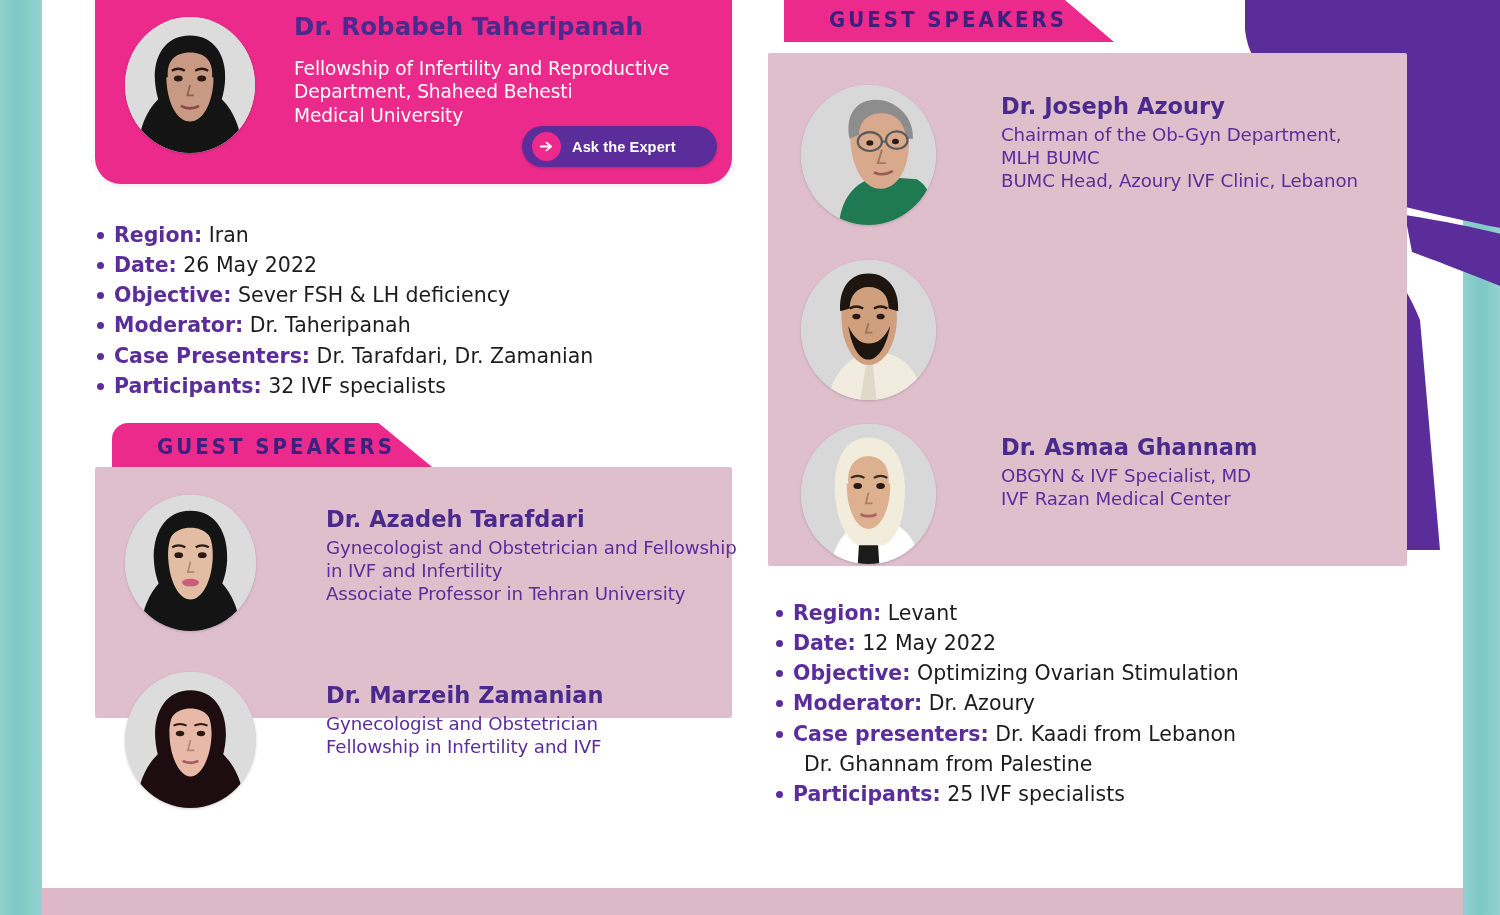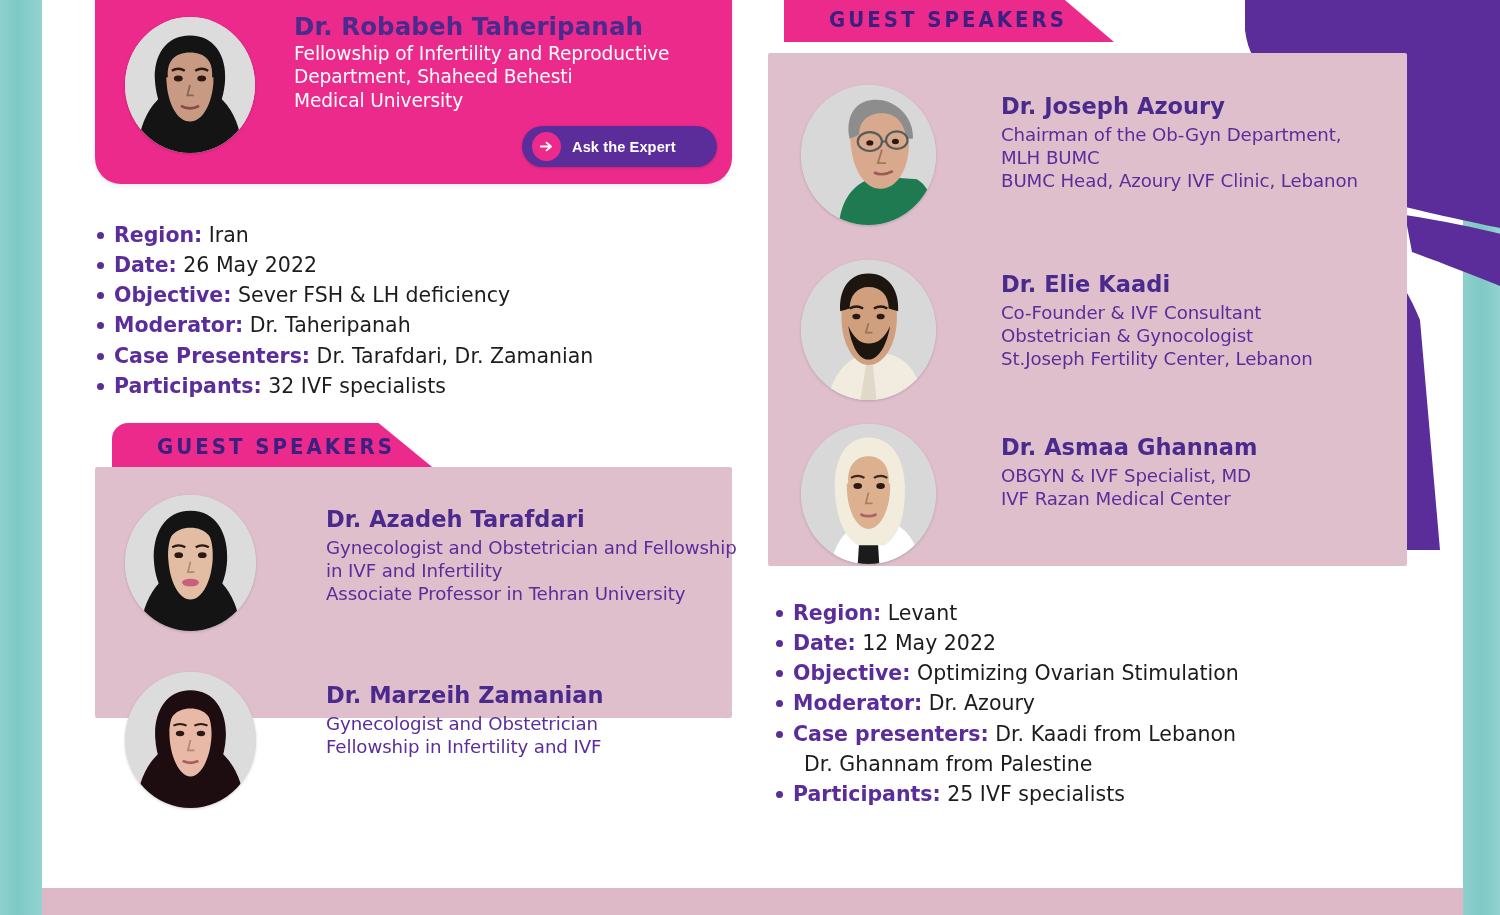--- a/index.html
+++ b/index.html
@@ -63,21 +63,21 @@
   .expert-text {
     position: absolute; left: 199px; top: 22px;
     width: 420px;
   }
   .expert-name {
     color: #4b2a8e; font-weight: bold; font-size: 24.5px;
     letter-spacing: .1px; line-height: 1.1;
   }
   .expert-role {
     color: #ffffff; font-size: 18.6px; line-height: 1.26;
-    margin-top: 1px; letter-spacing: -.1px;
+    margin-top: 16px; letter-spacing: -.1px;
   }
   .ask-btn {
     position: absolute; left: 427px; top: 134px;
     width: 195px; height: 41px;
     background: #5b2d9b;
     border-radius: 21px;
     display: flex; align-items: center;
     border: none; cursor: pointer;
     box-shadow: 0 1px 3px rgba(0,0,0,.2);
   }
@@ -346,28 +346,20 @@
           <path d="M50 12 C35 12 29 28 30 46 C31 64 40 78 50 78 C61 78 70 64 71 46 C72 28 65 12 50 12Z" fill="#cf9f7e"></path>
           <path d="M50 10 C34 10 28 24 29 38 L36 36 C36 26 42 20 50 20 C59 20 65 26 65 36 L72 38 C73 24 66 10 50 10Z" fill="#1d1510"></path>
           <path d="M35 49 C37 62 42 74 50 74 C58 74 64 62 66 49 C62 58 57 62 50 62 C44 62 39 58 35 49Z" fill="#1d1510"></path>
           <ellipse cx="41" cy="42" rx="3" ry="2.1" fill="#2b1a14"></ellipse>
           <ellipse cx="59" cy="42" rx="3" ry="2.1" fill="#2b1a14"></ellipse>
           <path d="M36 36 Q41 33 46 36" stroke="#2b1a14" stroke-width="1.8" fill="none"></path>
           <path d="M54 36 Q59 33 64 36" stroke="#2b1a14" stroke-width="1.8" fill="none"></path>
           <path d="M50 47 L48 54 L53 54" stroke="#9b7358" stroke-width="1.3" fill="none"></path>
         </svg>
       </div>
-      <div class="sp-text">
-        <div class="sp-name">Dr. Elie Kaadi</div>
-        <div class="sp-role">
-          <div>Co-Founder &amp; IVF Consultant</div>
-          <div>Obstetrician &amp; Gynocologist</div>
-          <div>St.Joseph Fertility Center, Lebanon</div>
-        </div>
-      </div>
     </div>
 
     <div class="sp-row" id="rsp-2">
       <div class="avatar">
         <svg viewBox="0 0 100 104">
           <rect width="100" height="104" fill="#d8d8d8"></rect>
           <path d="M22 104 C26 84 38 74 50 71 L60 71 C76 74 86 86 88 104 Z" fill="#ffffff"></path>
           <path d="M44 72 L42 104 L58 104 L56 72 Z" fill="#1b1b1b"></path>
           <path d="M50 10 C32 10 24 28 25 50 C26 70 32 84 42 90 L62 90 C72 84 77 70 77 50 C78 28 68 10 50 10Z" fill="#f2ecdd"></path>
           <path d="M50 20 C38 20 33 34 34 50 C35 66 42 78 50 78 C58 78 65 66 66 50 C67 34 62 20 50 20Z" fill="#ddb08f"></path>

